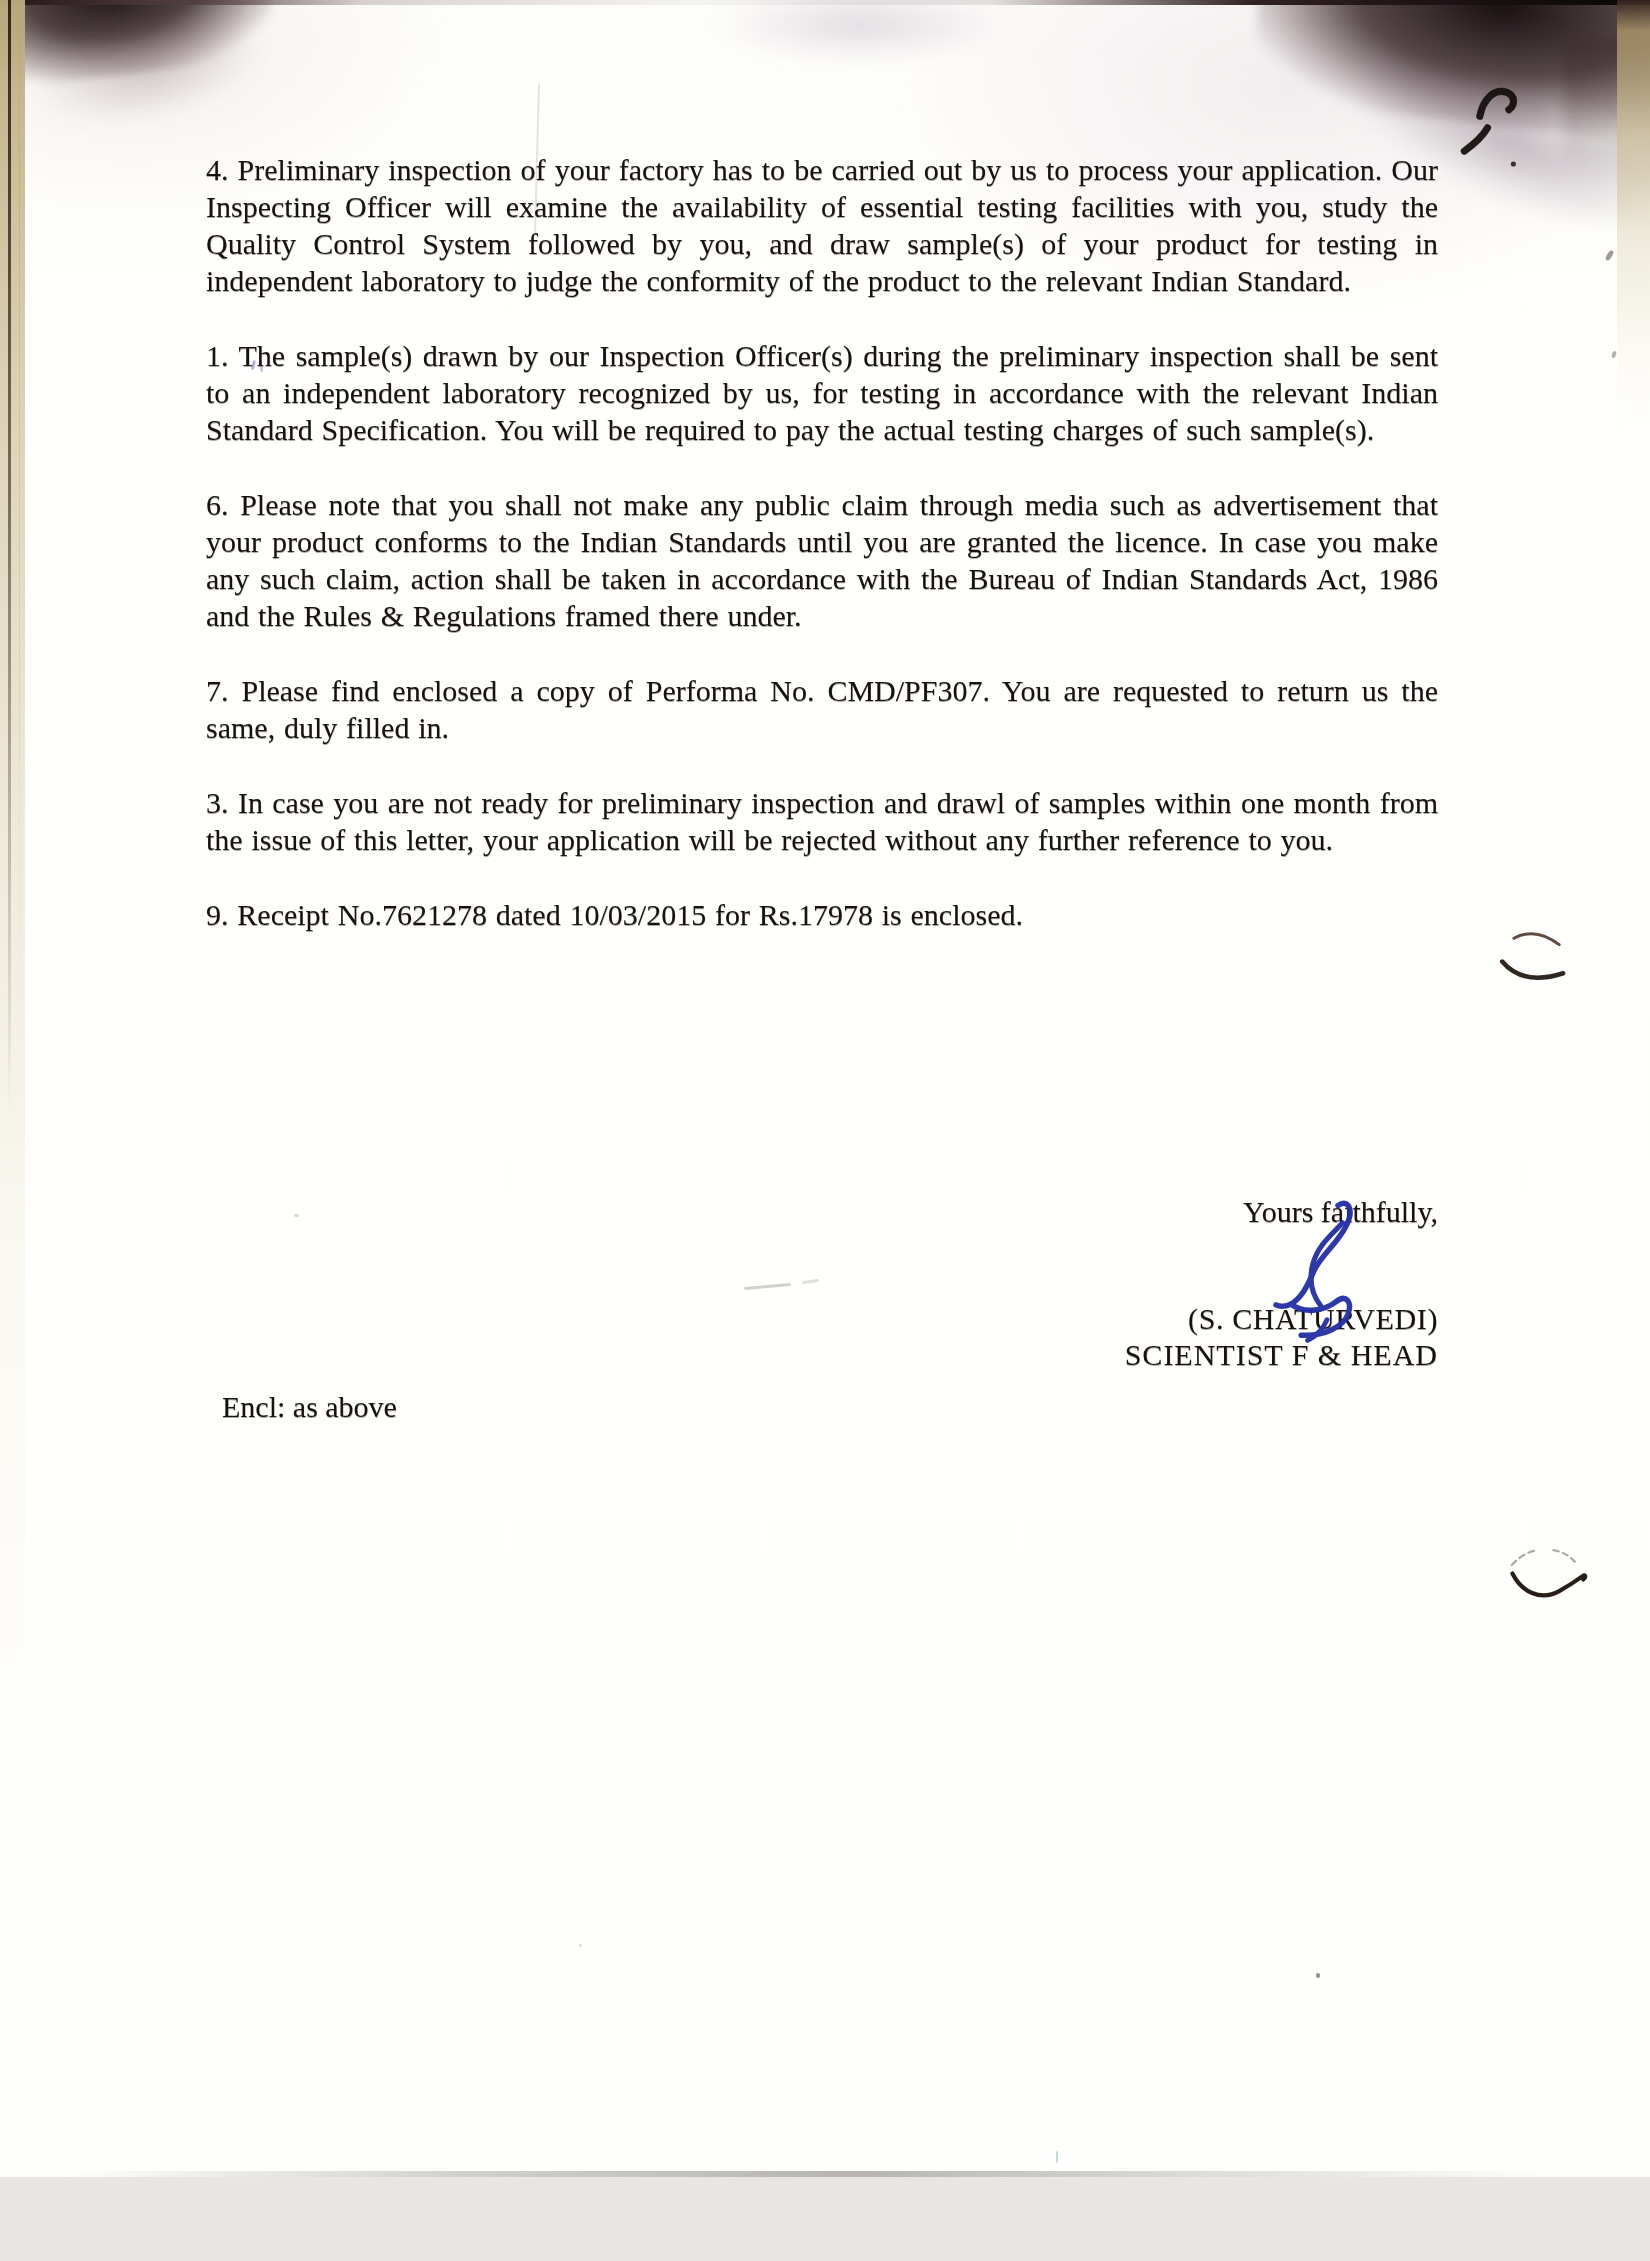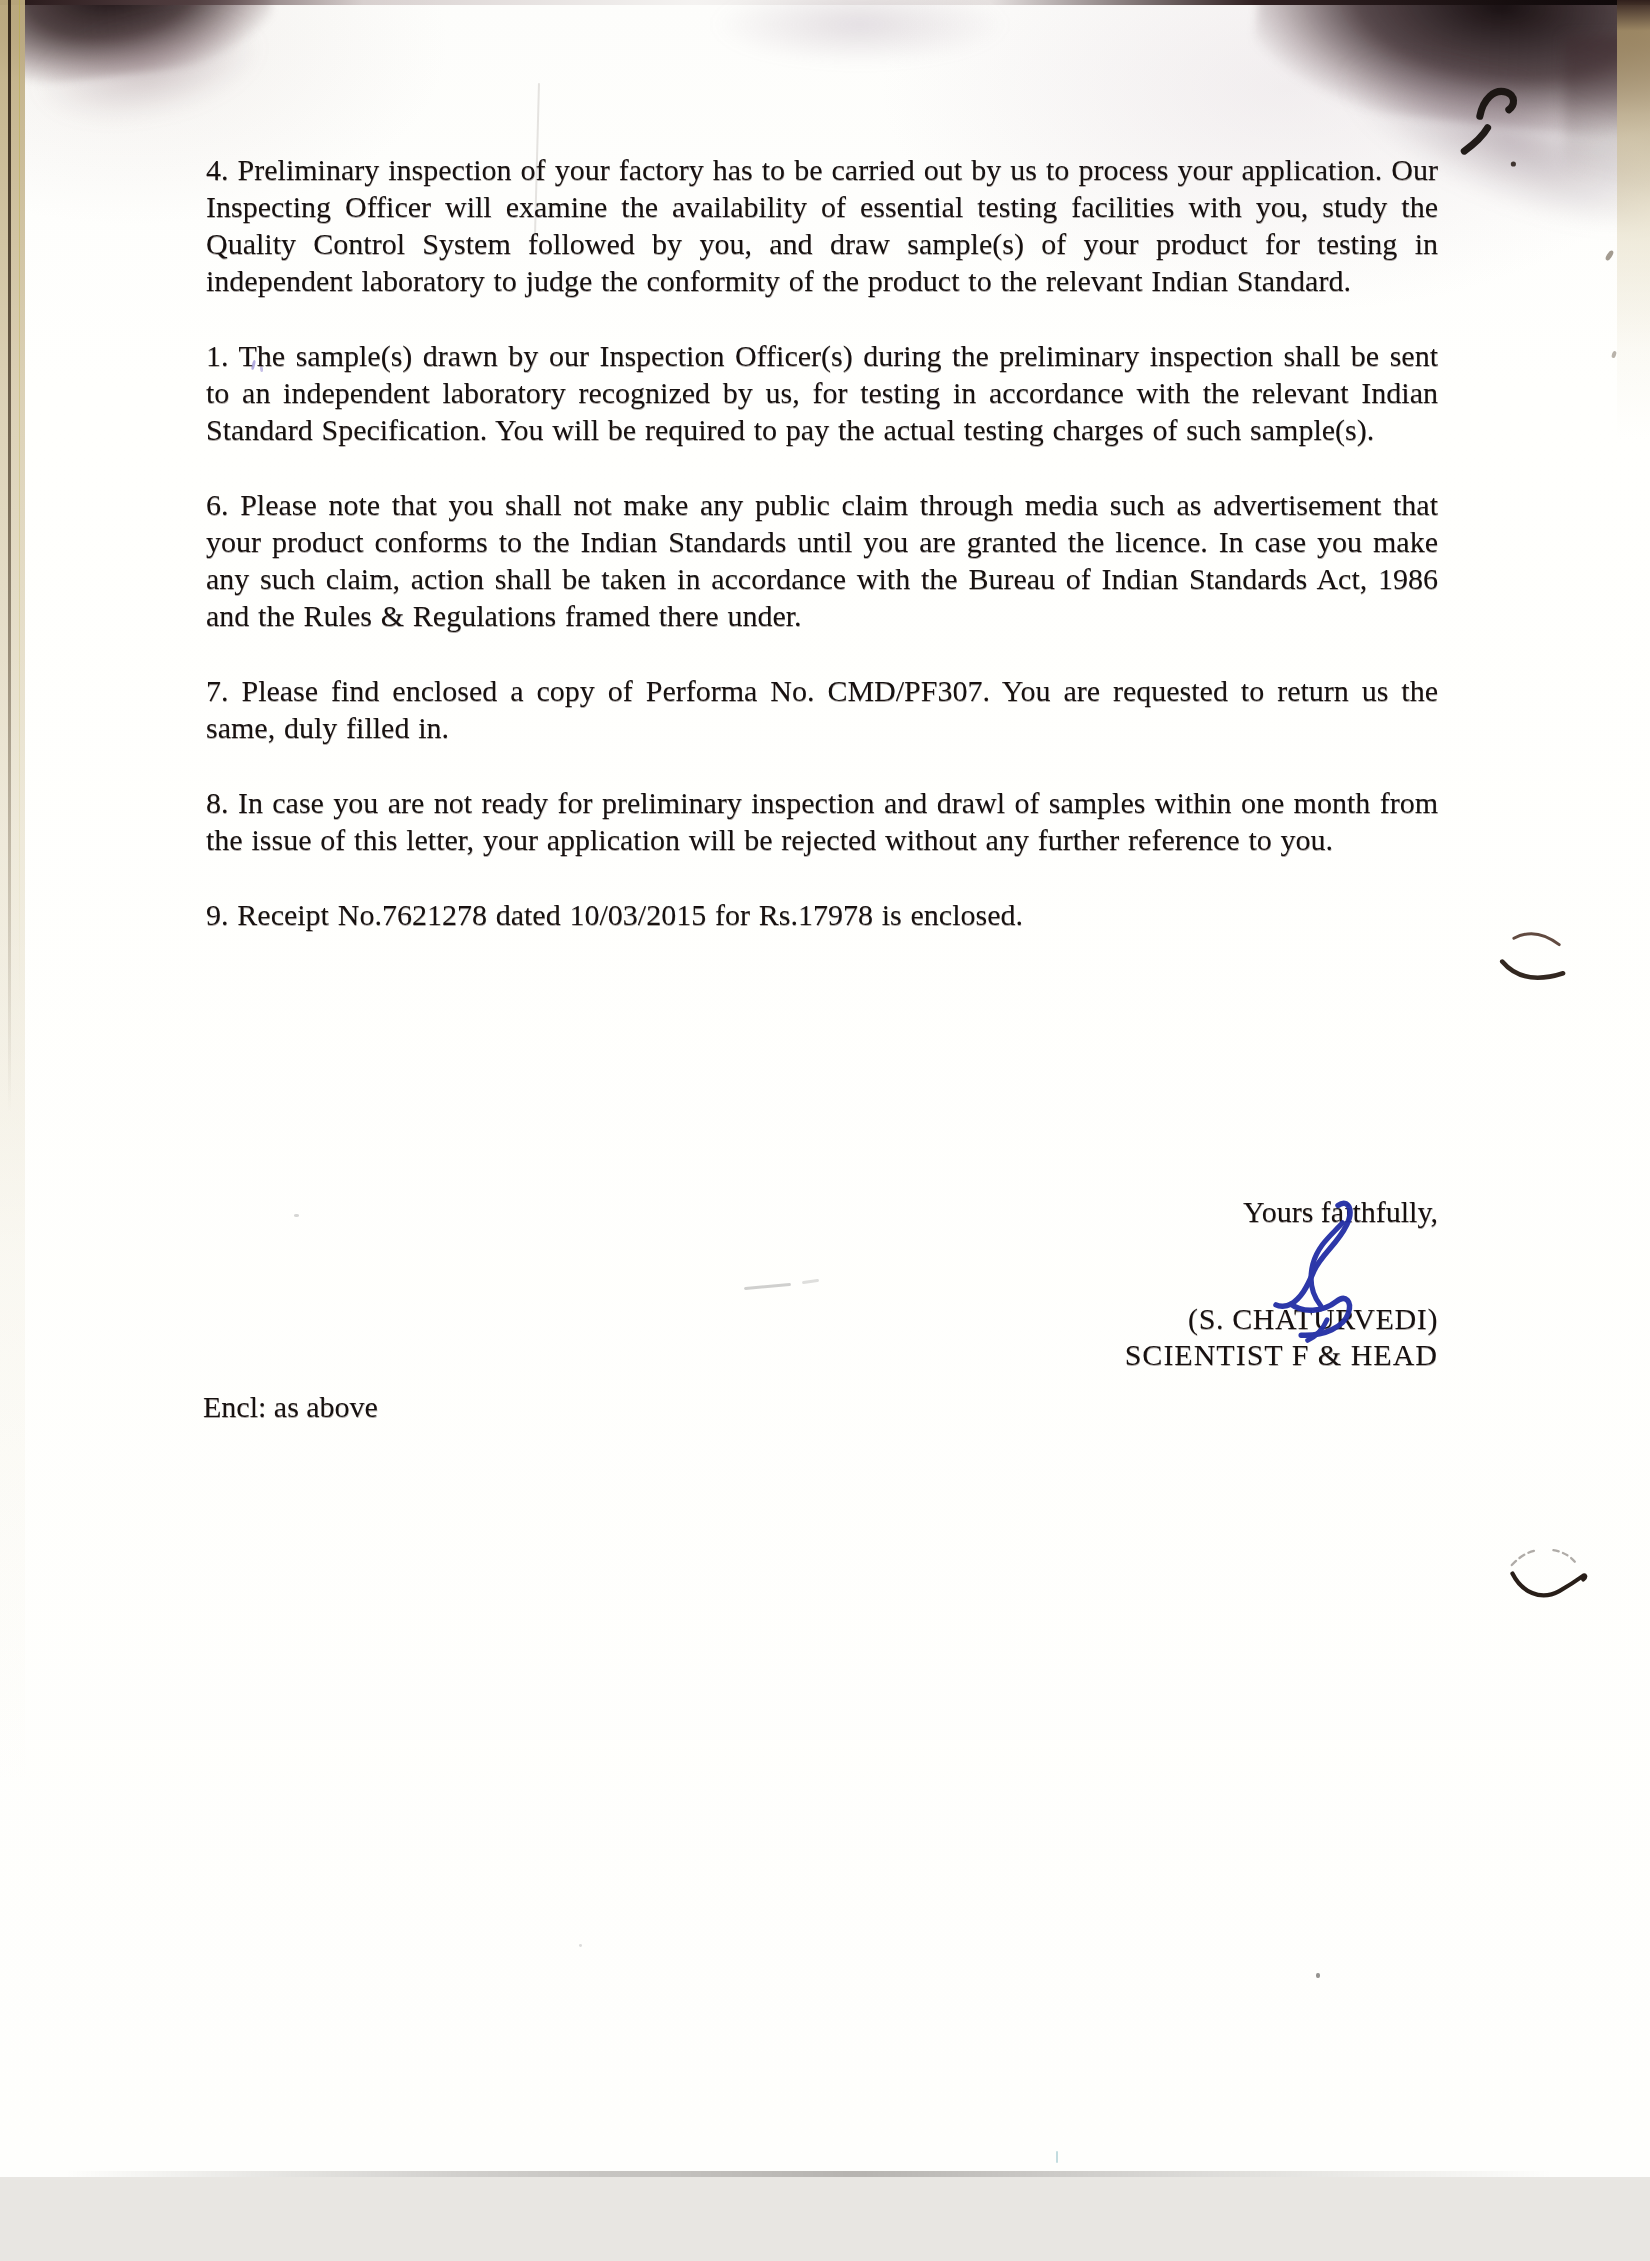--- a/index.html
+++ b/index.html
@@ -38,21 +38,21 @@
     top: 1193px; right: 213px;
     text-align: right;
     font-size: 30px; line-height: 37px;
     color: #171110;
     text-shadow: 0.3px 0.5px 0.6px rgba(45,32,30,0.38);
   }
   .signatory-name { margin-top: 70px; letter-spacing: 0.6px; }
   .signatory-title { line-height: 36px; letter-spacing: 1px; }
   .encl {
     position: absolute;
-    left: 203px; top: 1388px;
+    left: 222px; top: 1388px;
     font-size: 30px; line-height: 37px;
     color: #171110;
     text-shadow: 0.3px 0.5px 0.6px rgba(45,32,30,0.38);
   }
 
   
   .top-edge-line {
     position: absolute; left: 0; top: 0; width: 100%; height: 5.2px;
     background: linear-gradient(90deg,
       #241617 0%, #4a3739 9%, rgba(150,128,128,0.35) 22%,
@@ -199,21 +199,21 @@
     <path d="M 12 34 Q 30 14 52 11" fill="none" stroke="rgba(80,70,64,0.45)" stroke-width="3.5" stroke-linecap="round" stroke-dasharray="9 7"></path>
     <path d="M 76 11 Q 98 15 110 30" fill="none" stroke="rgba(80,70,64,0.45)" stroke-width="3.5" stroke-linecap="round" stroke-dasharray="8 7"></path>
     <path d="M 13 47 C 27 75 56 90 85 74 C 99 66 110 59 121 51 C 125 48 127 52 122 56" fill="none" stroke="#1c120c" stroke-width="6.5" stroke-linecap="round" opacity="0.95"></path>
   </svg>
 
   <main class="letter-body">
     <p>4. Preliminary inspection of your factory has to be carried out by us to process your application. Our Inspecting Officer will examine the availability of essential testing facilities with you, study the Quality Control System followed by you, and draw sample(s) of your product for testing in independent laboratory to judge the conformity of the product to the relevant Indian Standard.</p>
     <p>1. The sample(s) drawn by our Inspection Officer(s) during the preliminary inspection shall be sent to an independent laboratory recognized by us, for testing in accordance with the relevant Indian Standard Specification. You will be required to pay the actual testing charges of such sample(s).</p>
     <p>6. Please note that you shall not make any public claim through media such as advertisement that your product conforms to the Indian Standards until you are granted the licence. In case you make any such claim, action shall be taken in accordance with the Bureau of Indian Standards Act, 1986 and the Rules &amp; Regulations framed there under.</p>
     <p>7. Please find enclosed a copy of Performa No. CMD/PF307. You are requested to return us the same, duly filled in.</p>
-    <p>8. In case you are not ready for preliminary inspection and drawl of samples within one month from the issue of this letter, your application will be rejected without any further reference to you.</p>
+    <p>3. In case you are not ready for preliminary inspection and drawl of samples within one month from the issue of this letter, your application will be rejected without any further reference to you.</p>
     <p>9. Receipt No.7621278 dated 10/03/2015 for Rs.17978 is enclosed.</p>
   </main>
 
   <div class="closing-block">
     <div>Yours faithfully,</div>
     <div class="signatory-name">(S. CHATURVEDI)</div>
     <div class="signatory-title">SCIENTIST F &amp; HEAD</div>
   </div>
 
   <svg class="svg-mark" style="left:1261px; top:1197px;" width="123" height="155" viewBox="0 0 190 240">

